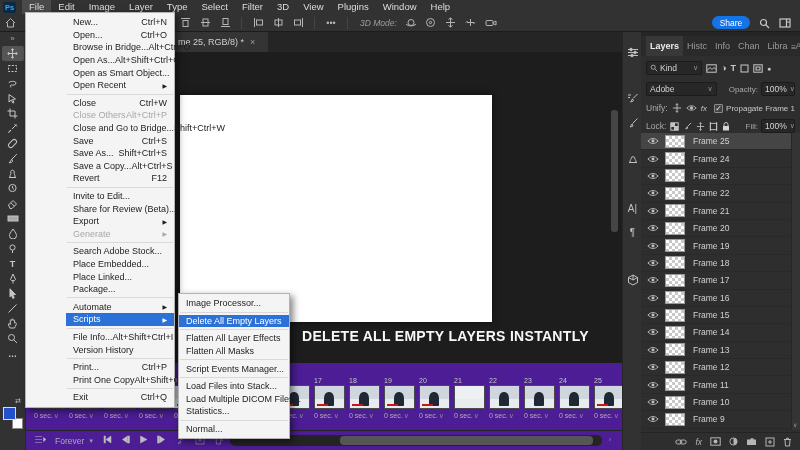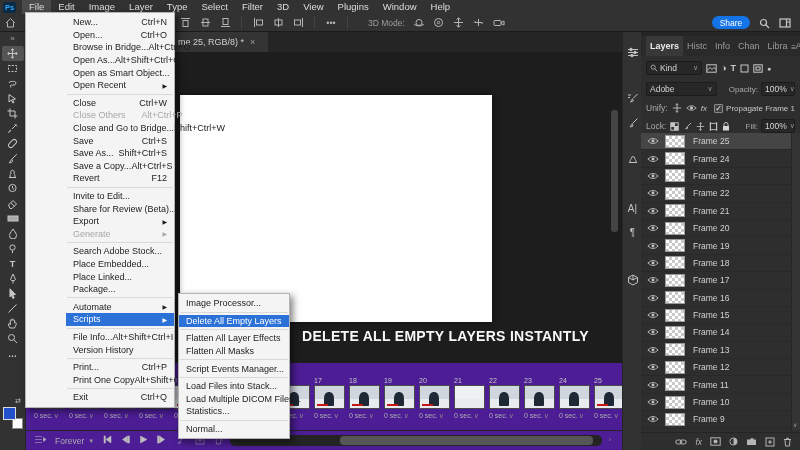--- a/index.html
+++ b/index.html
@@ -12,21 +12,21 @@
            display:flex;align-items:center;font-size:9.5px;color:#dedede;z-index:40;}
   .ps-logo{width:13px;height:11px;margin:0 6px 0 3px;background:#0b2a45;color:#31a8ff;
            font-size:7.5px;font-weight:bold;display:flex;align-items:center;justify-content:center;border-radius:2px;}
   .mb-item{padding:0 7px;height:14px;line-height:14px;cursor:default;}
   .mb-item.open{background:#4a4a4a;}
   .optionsbar{position:absolute;left:0;top:14px;width:800px;height:18px;background:#323232;
               border-bottom:1px solid #1c1c1c;display:flex;align-items:center;z-index:30;}
   .ob-ico{display:inline-flex;align-items:center;justify-content:center;width:16px;height:14px;margin:0 2px;}
   .ob-ico svg{stroke:#b5b5b5;fill:none;stroke-width:1;}
   .ob-sep{width:1px;height:12px;background:#454545;margin:0 6px;}
-  .ob-label{font-size:8.5px;color:#9d9d9d;margin:0 4px 0 14px;}
+  .ob-label{font-size:8.5px;color:#9d9d9d;margin:0 4px 0 6px;font-style:italic;}
   .share-btn{position:absolute;left:712px;top:2px;width:38px;height:13px;background:#1473e6;color:#fff;
              border-radius:7px;font-size:8.5px;display:flex;align-items:center;justify-content:center;}
   .hdr-ico{position:absolute;top:2px;display:flex;align-items:center;justify-content:center;width:16px;height:14px;}
   .hdr-ico svg{stroke:#c9c9c9;fill:none;stroke-width:1.2;}
 
   .tabbar{position:absolute;left:0;top:32px;width:800px;height:20px;background:#252525;z-index:5;}
   .doc-tab{position:absolute;left:150px;top:0;width:118px;height:20px;background:#343434;
            display:flex;align-items:center;font-size:9px;color:#cfcfcf;padding-left:28px;}
   .doc-tab .close{margin-left:6px;color:#9a9a9a;font-size:9px;}
 
@@ -113,21 +113,21 @@
 
   
   .wmenu{position:absolute;background:#f4f4f4;border:1px solid #b4b4b4;box-shadow:3px 3px 7px rgba(0,0,0,.5);
          padding:3px 0;z-index:50;}
   .file-menu{left:25px;top:12px;width:150px;padding-left:40px;}
   .scripts-menu{left:178px;top:293px;width:112px;}
   .menu-item{height:12.6px;display:flex;align-items:center;justify-content:space-between;
              padding:0 7px;font-size:9px;color:#1c1c1c;white-space:nowrap;}
   .menu-item .mi-right{font-size:9px;color:inherit;}
   .menu-item .mi-right.arrow{font-size:6px;}
-  .menu-item.disabled{color:#a8a8a8;gap:16px;}
+  .menu-item.disabled{color:#a8a8a8;}
   .menu-item.active{background:#2b71d8;color:#fff;}
   .menu-sep{height:1px;background:#d9d9d9;margin:2px 1px;}
 </style>
 </head>
 <body>
 
 <div id="app">
 
   <div class="menubar">
     <span class="ps-logo">Ps</span>

